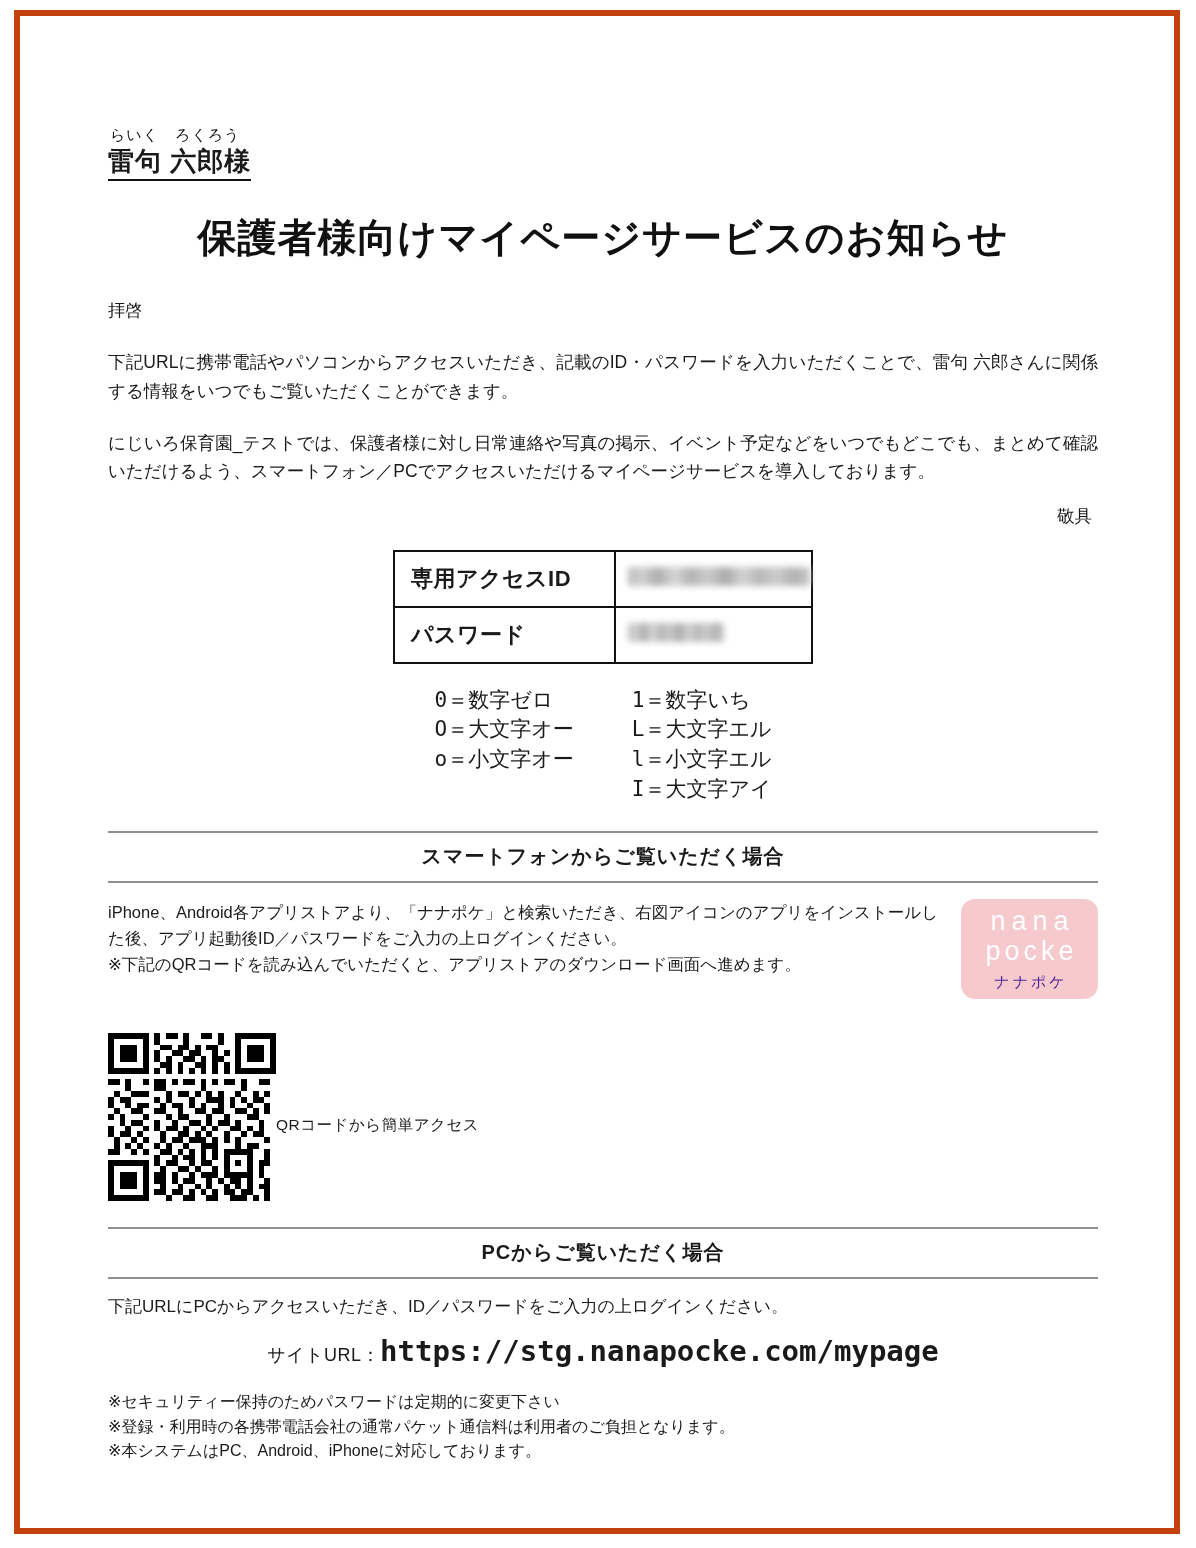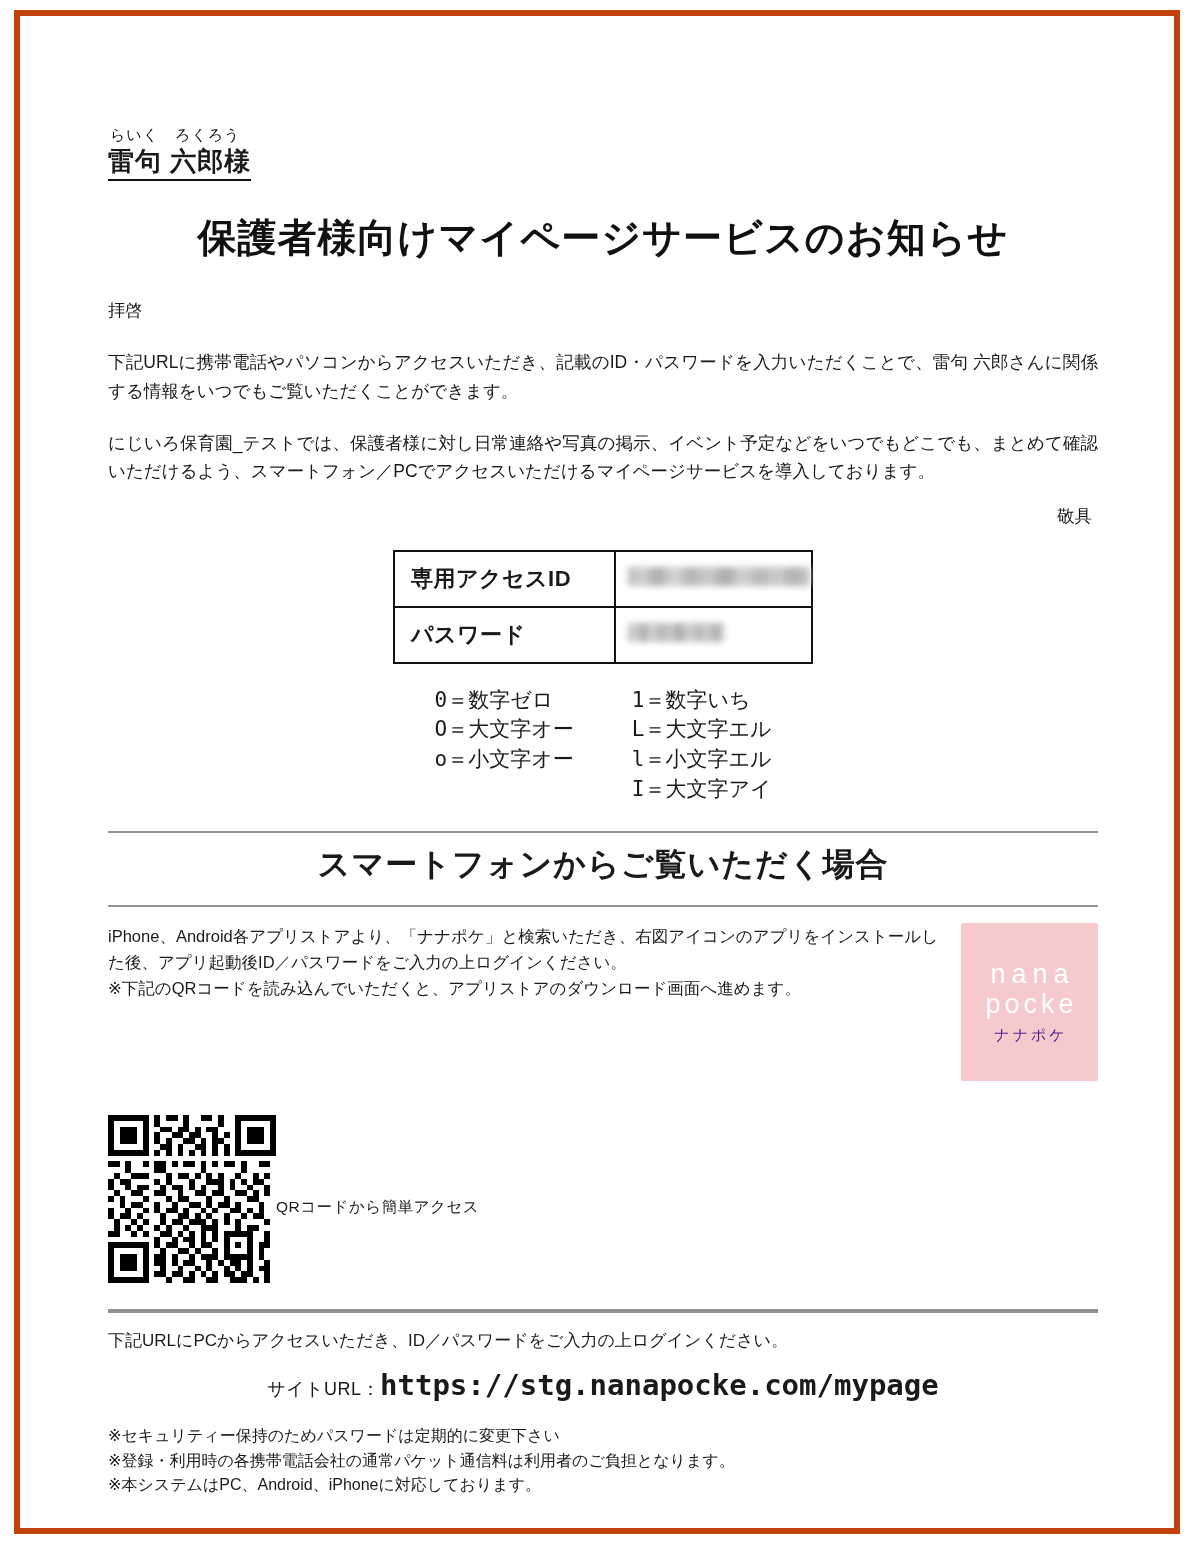--- a/index.html
+++ b/index.html
@@ -144,48 +144,48 @@
   
   .section {
     margin-top: 26px;
   }
   .rule {
     border-top: 2px solid #909090;
     width: 100%;
   }
   .section-head {
     text-align: center;
-    font-size: 32px;
+    font-size: 20px;
     font-weight: 700;
     letter-spacing: 1px;
-    padding: 10px 0 18px 0;
+    padding: 10px 0 11px 0;
   }
 
   
   .sp-block {
     display: flex;
     align-items: flex-start;
     margin-top: 16px;
   }
   .sp-text {
     flex: 1;
     font-size: 16.5px;
     line-height: 1.58;
     padding-right: 16px;
   }
   .app-icon {
     width: 137px;
-    height: 158px;
+    height: 100px;
     background: #f6c9cd;
     flex: none;
     display: flex;
     flex-direction: column;
     align-items: center;
     justify-content: center;
-    border-radius: 2px;
+    border-radius: 14px;
   }
   .app-icon .n1 {
     color: #ffffff;
     font-size: 27px;
     letter-spacing: 6px;
     line-height: 1.12;
     font-weight: 400;
     padding-left: 6px;
   }
   .app-icon .n2 {
@@ -531,20 +531,21 @@
               <rect x="22" y="28" width="2" height="1"></rect>
             <rect x="25" y="28" width="1" height="1"></rect>
           </g>
         </svg>
         <div class="qr-caption">QRコードから簡単アクセス</div>
       </div>
     </div>
 
     <div class="section">
       <div class="rule"></div>
+      <div class="section-head">PCからご覧いただく場合</div>
       <div class="rule"></div>
 
       <div class="pc-line">下記URLにPCからアクセスいただき、ID／パスワードをご入力の上ログインください。</div>
 
       <div class="url-line">
         <span class="url-label">サイトURL：</span><span class="url-value">https://stg.nanapocke.com/mypage</span>
       </div>
 
       <div class="notes">
         <div>※セキュリティー保持のためパスワードは定期的に変更下さい</div>

